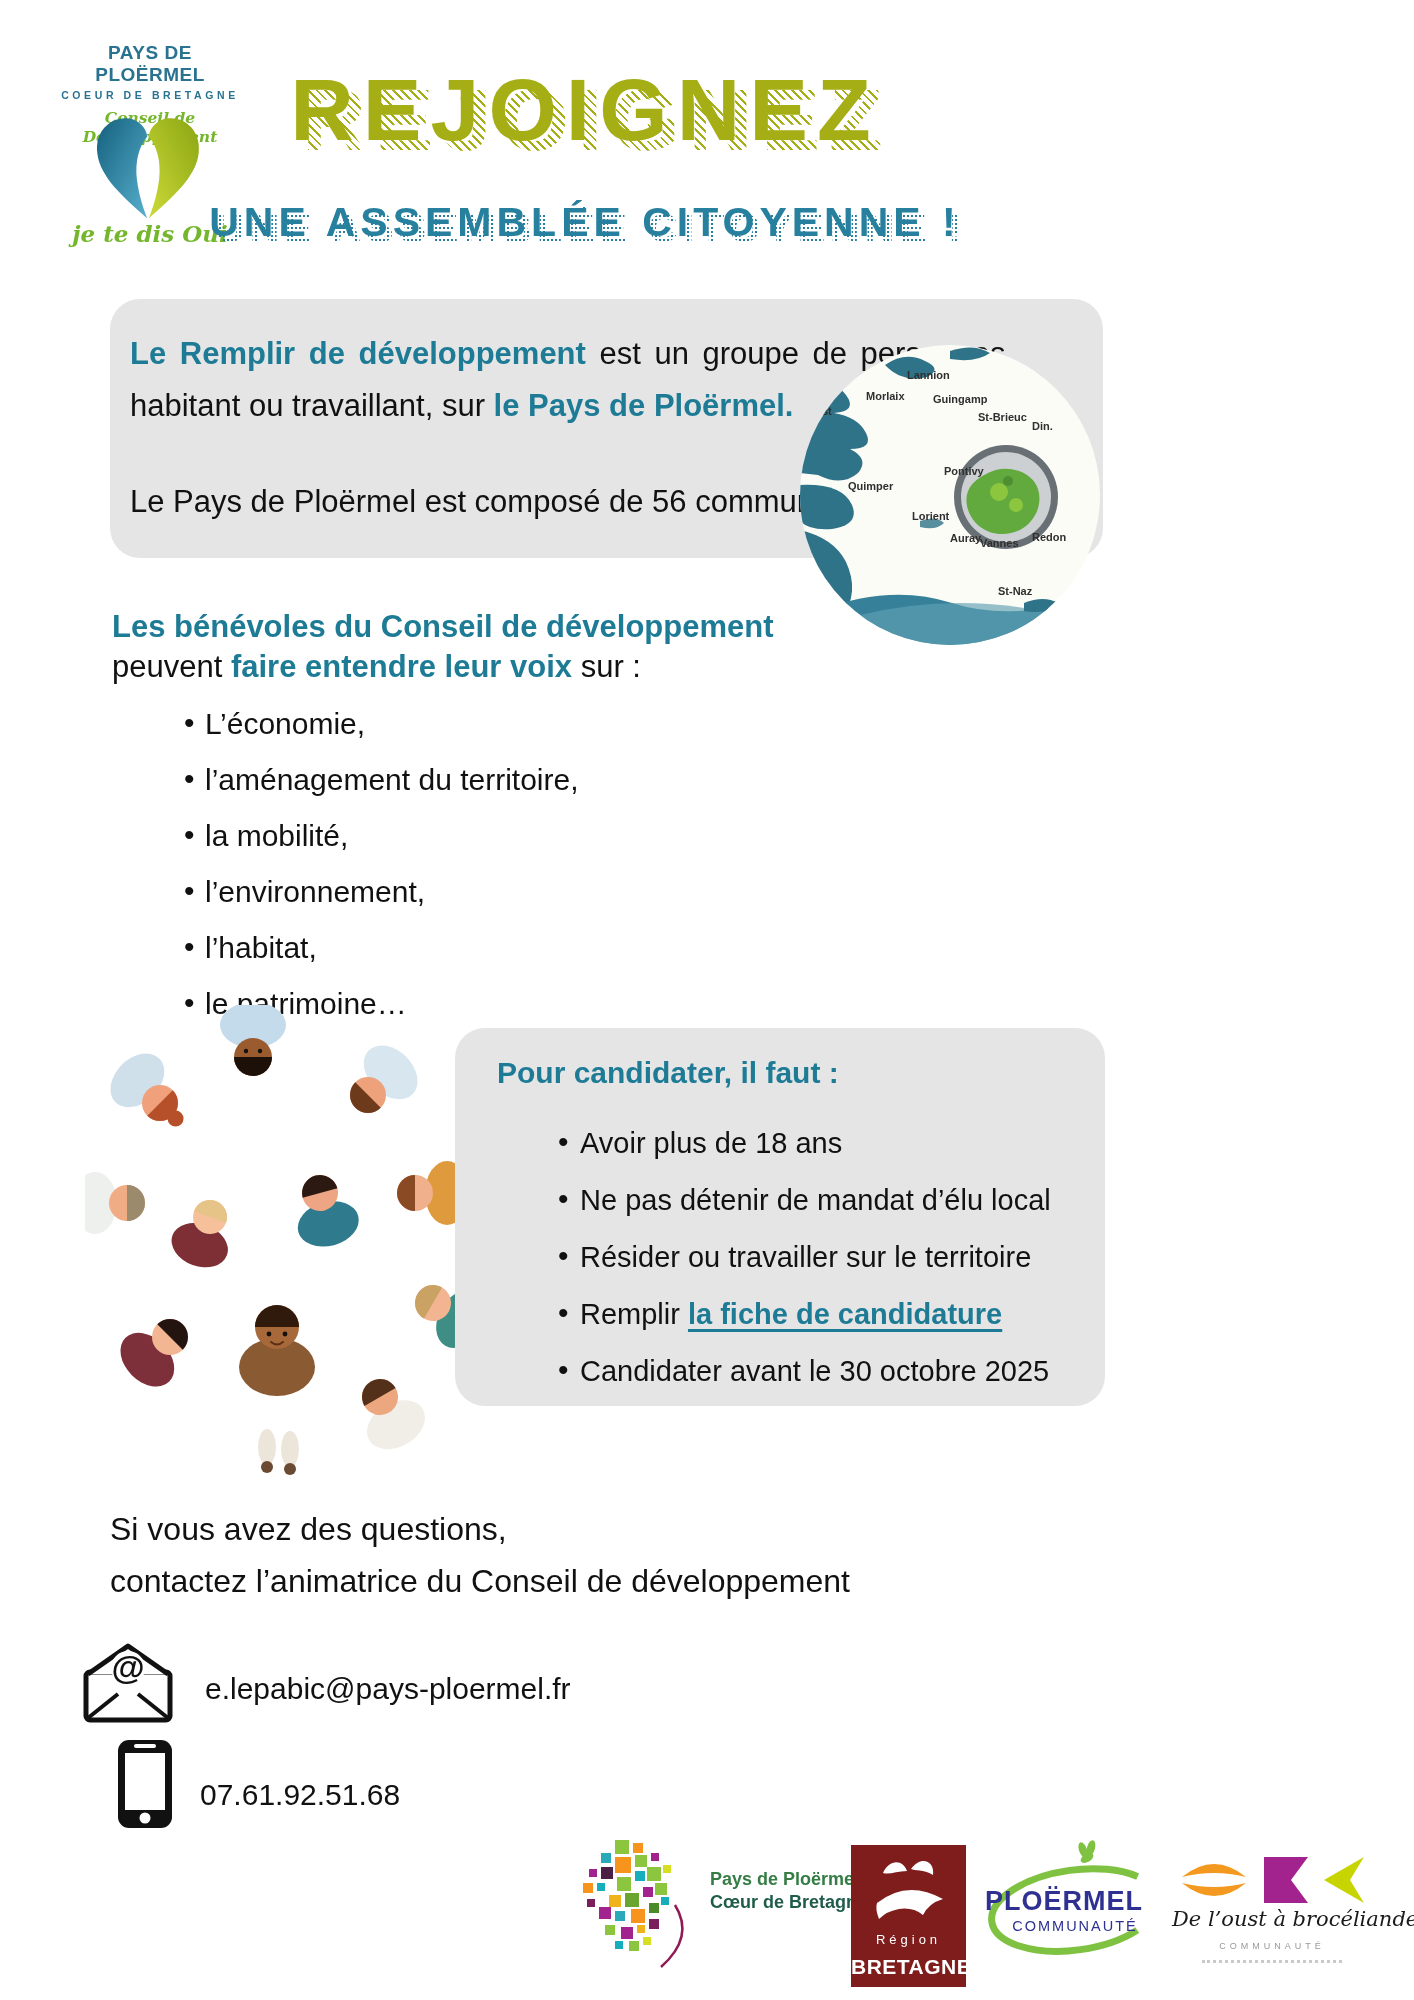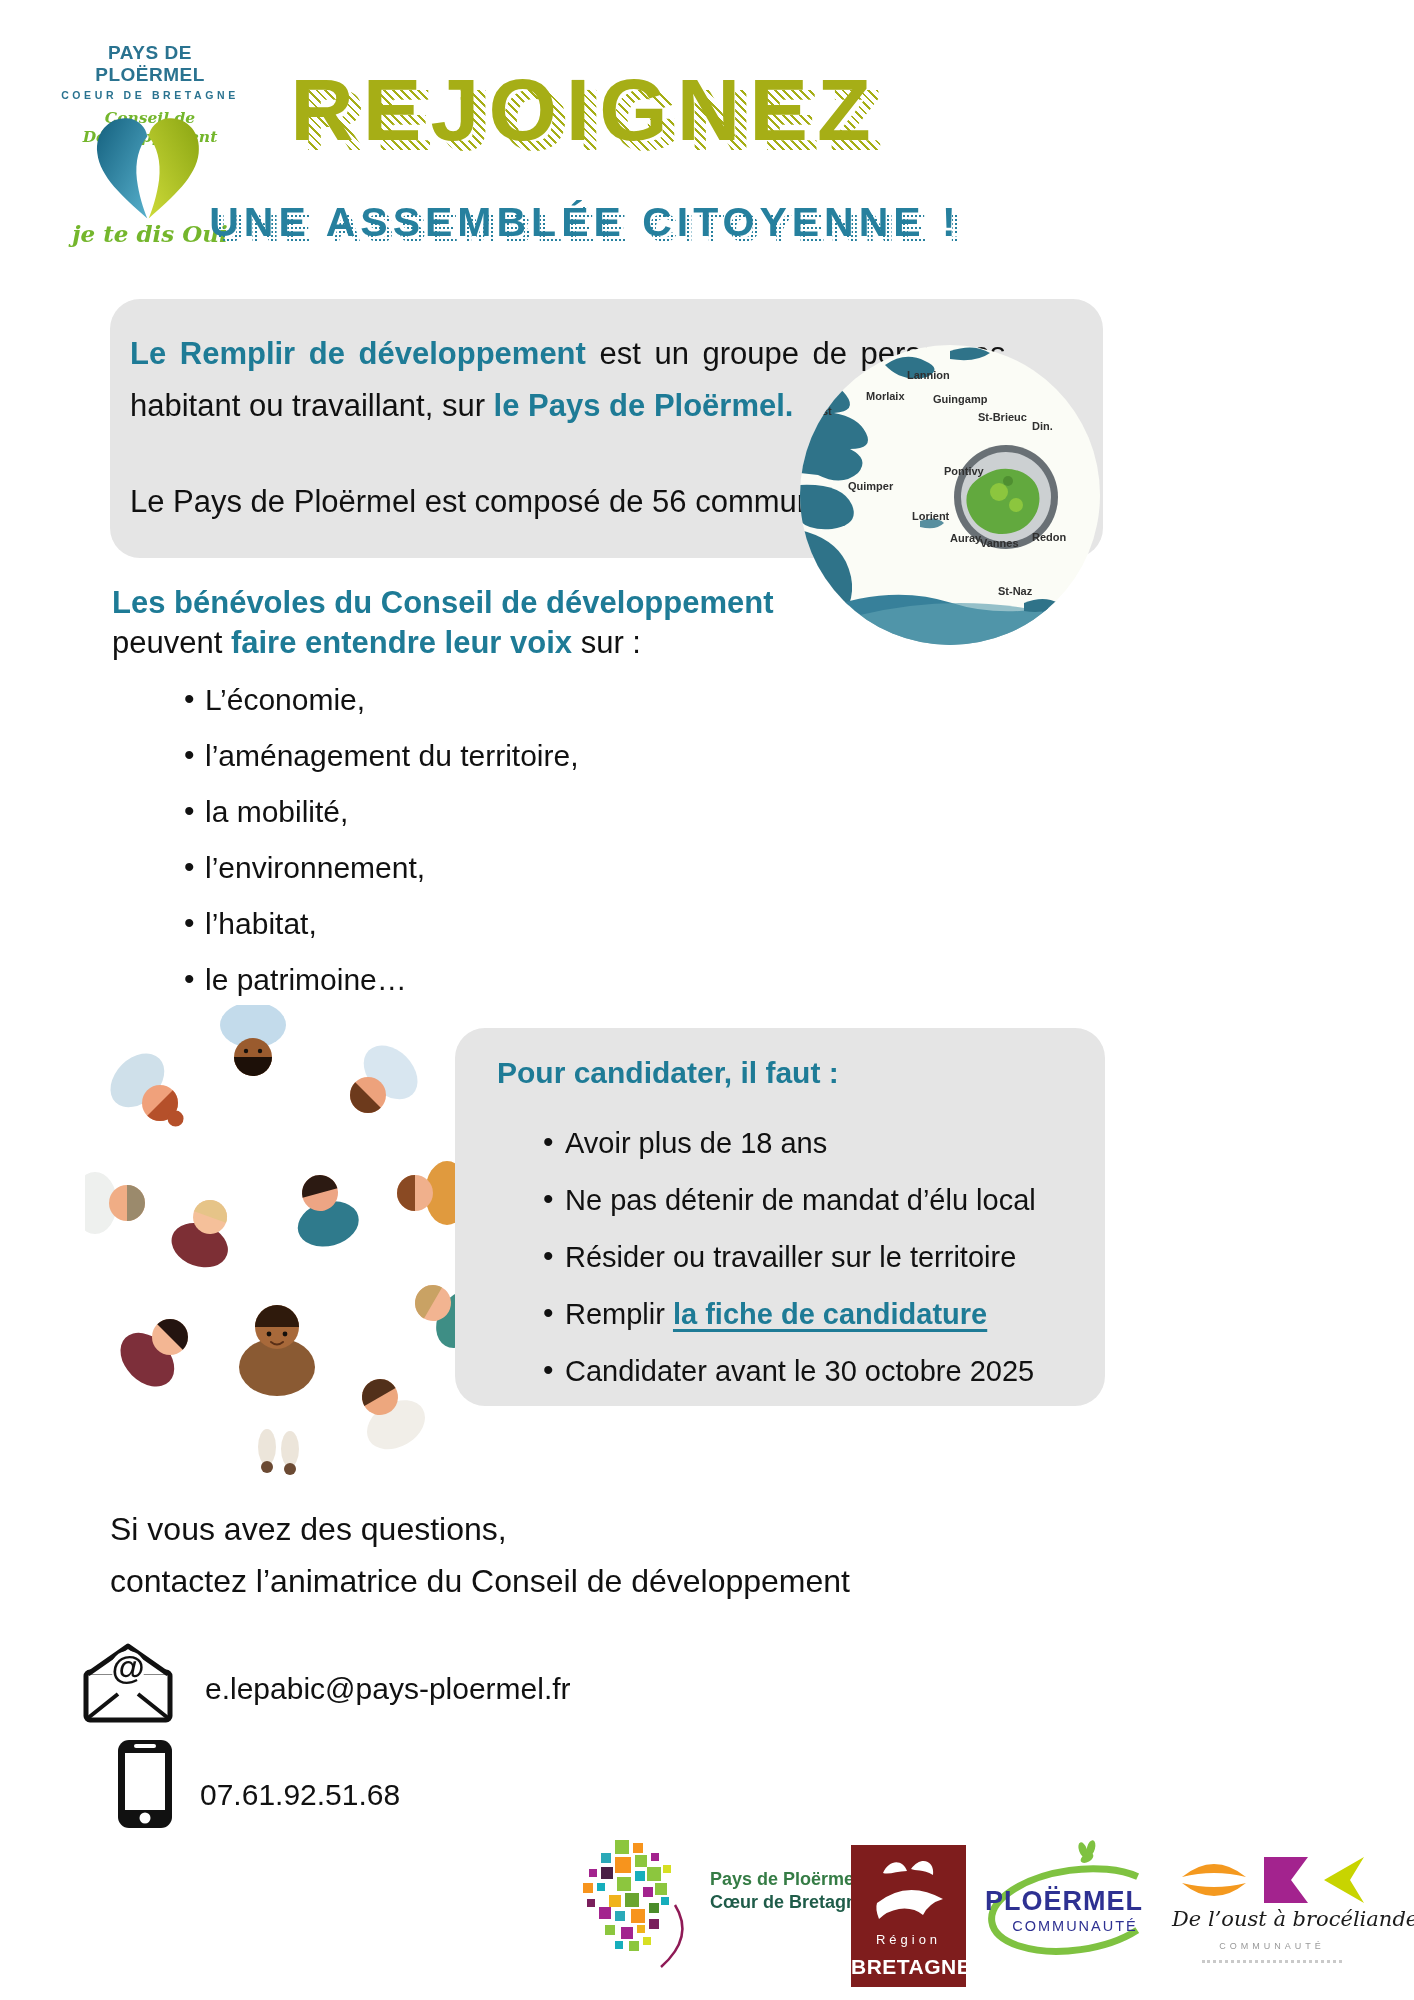--- a/index.html
+++ b/index.html
@@ -36,30 +36,30 @@
   .panel{background:#e5e5e5;border-radius:30px;}
   .intro-box{left:110px;top:299px;width:993px;height:259px;}
   .intro-text{left:130px;top:328px;width:884px;font-size:31px;line-height:52px;color:#111;}
   .intro-text p{margin:0;}
   .intro-text .p1{text-align:justify;}
   .intro-text .p2{margin-top:44px;}
   .tb{color:#1e7b96;font-weight:bold;}
 
   
   .vol{left:112px;top:583px;width:720px;color:#111;}
-  .vol-title{font-size:31px;font-weight:bold;color:#1e7b96;line-height:40px;}
+  .vol-title{font-size:31px;font-weight:bold;color:#1e7b96;line-height:40px;margin-top:24px;}
   .vol-line2{font-size:31px;line-height:40px;margin-top:0;}
   ul.dots{list-style:none;margin:20px 0 0 0;padding:0;}
   ul.dots li{position:relative;padding-left:93px;font-size:30px;line-height:34px;margin-bottom:22px;color:#111;}
   ul.dots li::before{content:"•";position:absolute;left:72px;top:-1px;font-size:30px;color:#111;}
 
   
   .cand-box{left:455px;top:1028px;width:650px;height:378px;}
   .cand-title{position:absolute;left:42px;top:28px;font-size:30px;font-weight:bold;color:#1e7b96;}
-  .cand-box ul.dots{position:absolute;left:0;top:78px;width:640px;}
+  .cand-box ul.dots{position:absolute;left:15px;top:78px;width:640px;}
   .cand-box ul.dots li{padding-left:110px;font-size:29px;margin-bottom:23px;}
   .cand-box ul.dots li::before{left:88px;}
   .cand-link{color:#1e7b96;font-weight:bold;text-decoration:underline;text-decoration-thickness:3px;text-underline-offset:5px;}
 
   
   .q-text{left:110px;top:1503px;font-size:32px;line-height:52px;color:#111;}
   .c-row-text{font-size:30px;color:#111;}
   .email-text{left:205px;top:1672px;}
   .phone-text{left:200px;top:1778px;}
 

